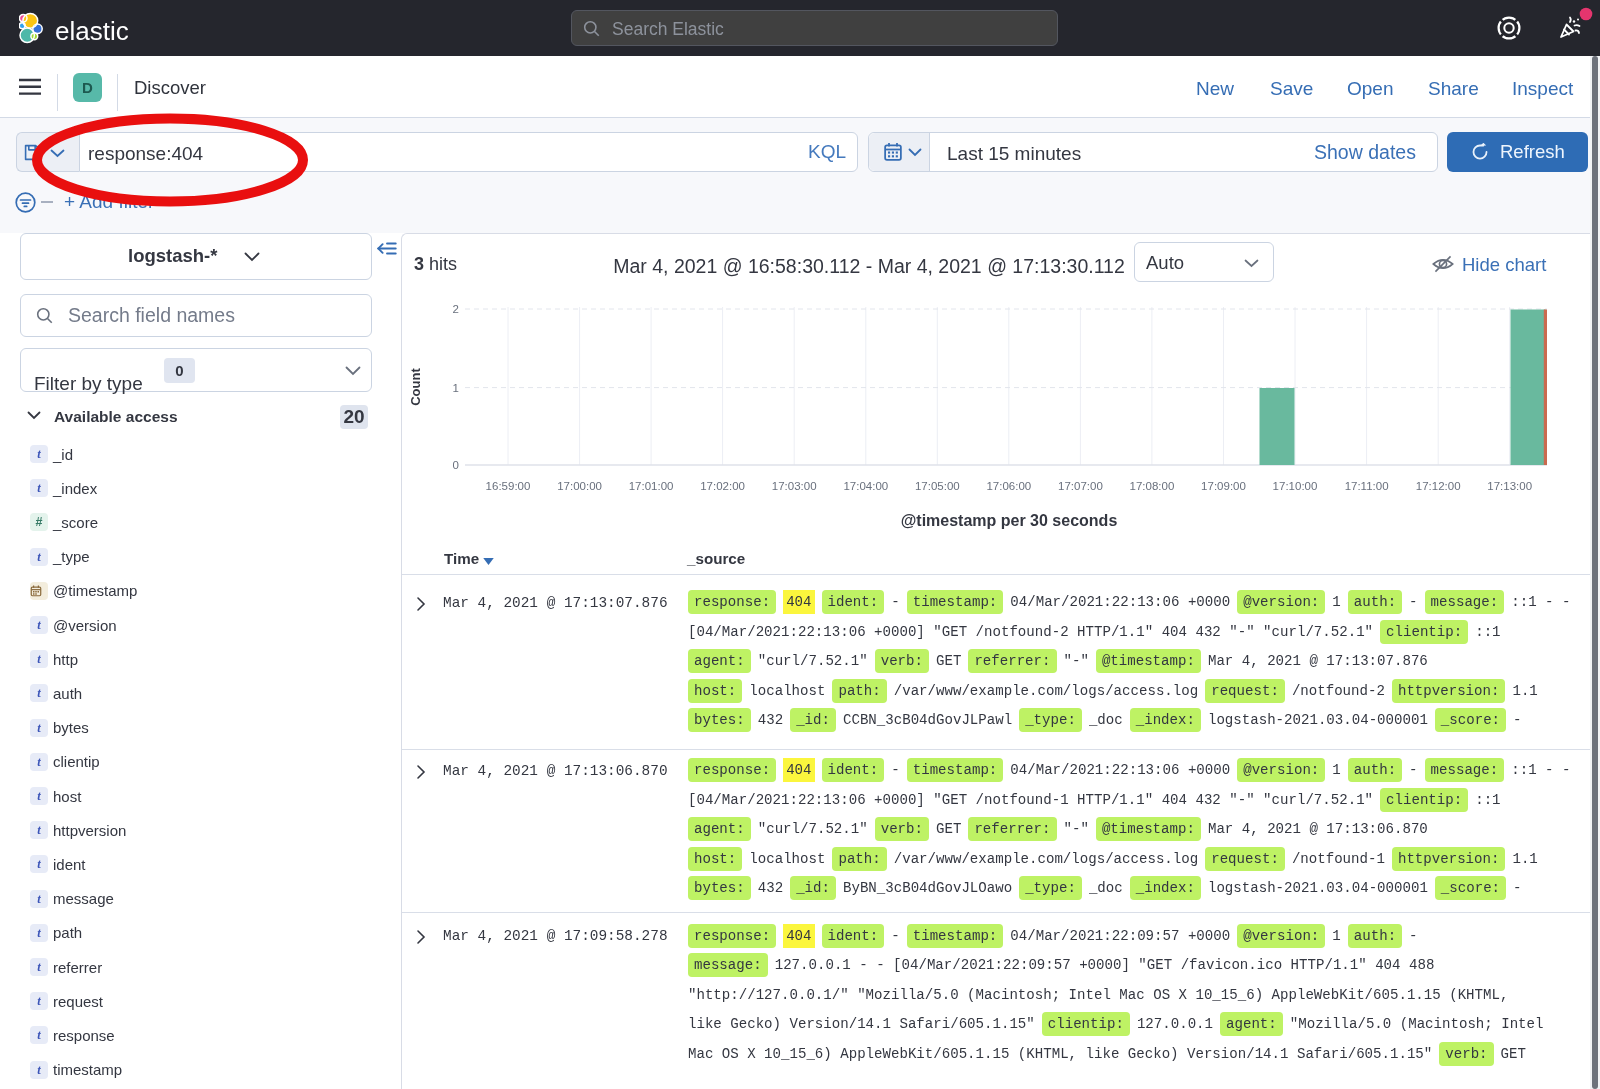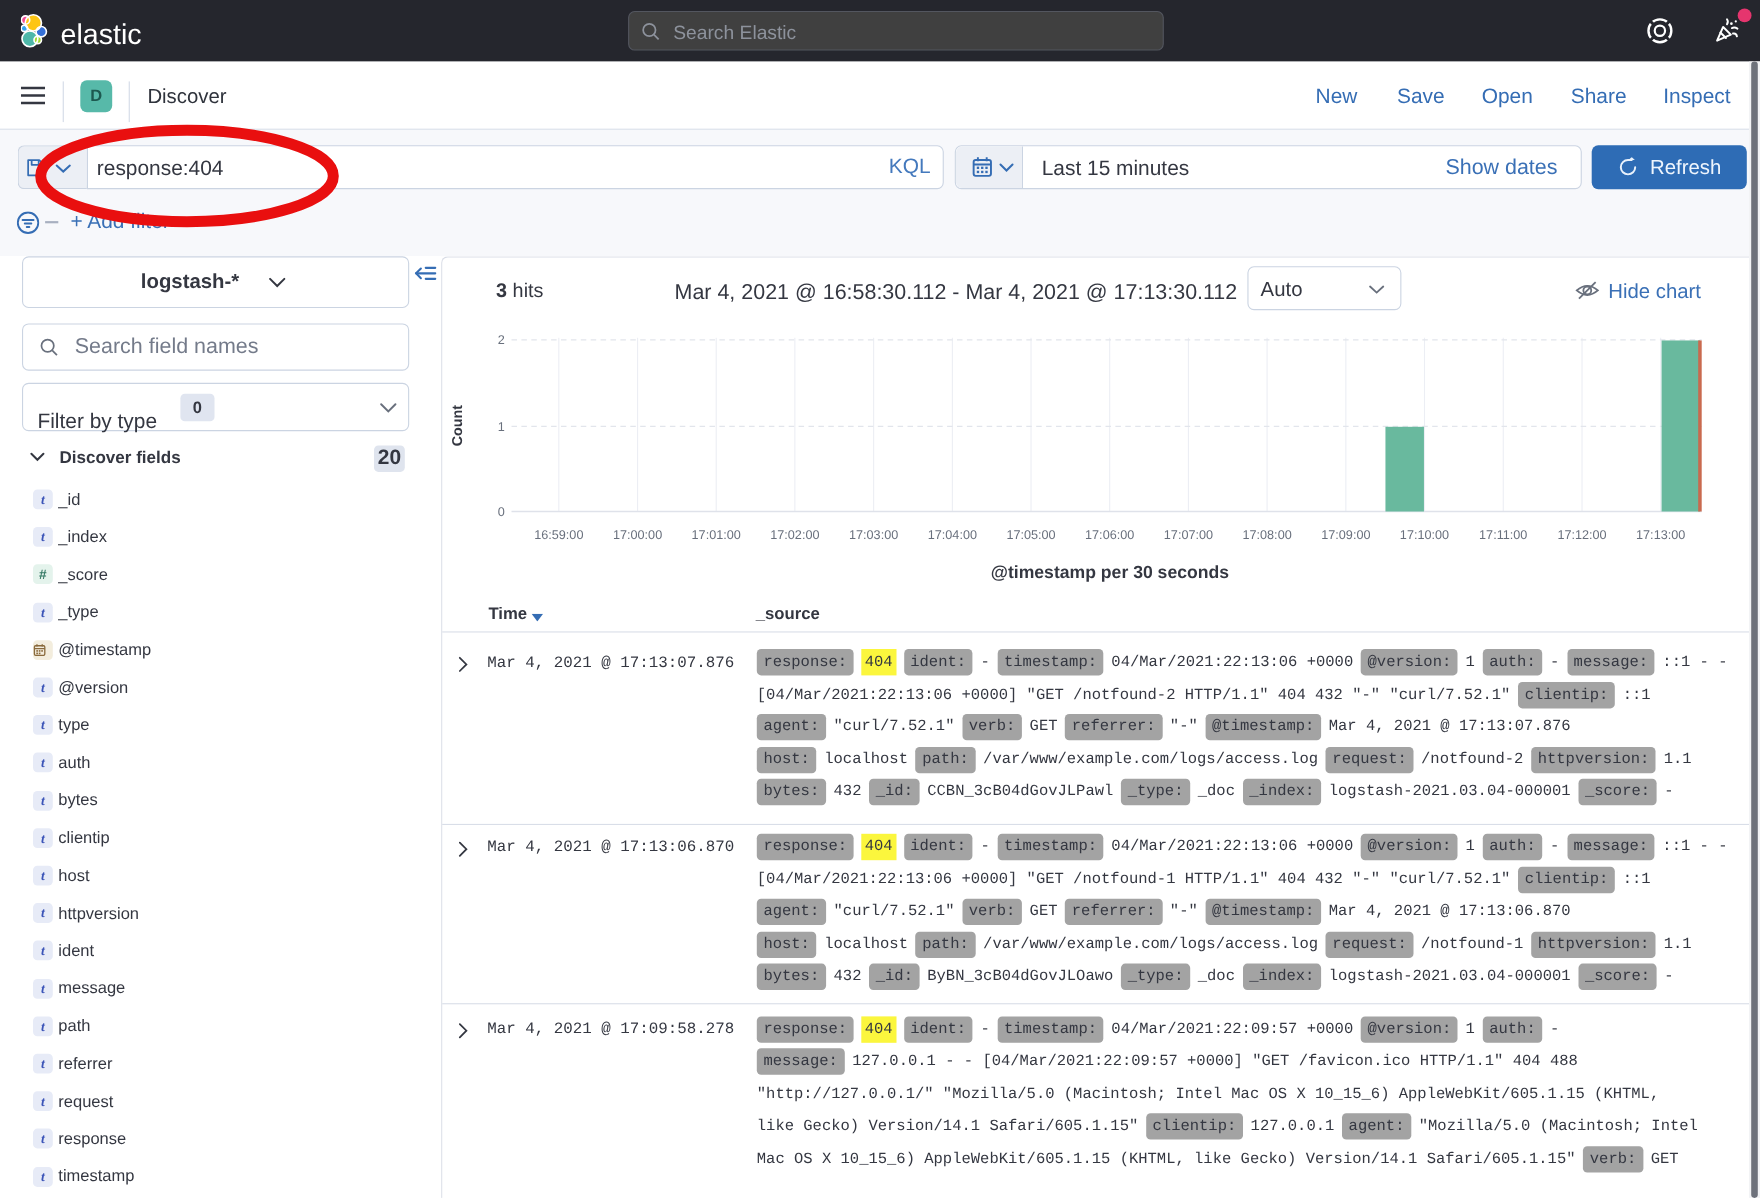--- a/index.html
+++ b/index.html
@@ -27,21 +27,21 @@
   font-size:12.5px; font-weight:bold; text-align:center; line-height:18px; }
 .fb-t { background:#e7ebf7; color:#3c55b8; font-style:italic; font-family:"Liberation Serif",serif; }
 .fb-n { background:#e4f3ec; color:#367a66; }
 .fb-d { background:#f3eddd; color:#8a6a3c; }
 .flabel { position:absolute; left:23px; top:0.5px; font-size:15px; color:#343741; }
 
 #panel { left:401px; top:233px; width:1189px; height:856px; background:#fff;
   border-left:1px solid #d8dce6; border-top:1px solid #d8dce6; border-top-left-radius:6px; }
 .srcline { position:absolute; left:286px; white-space:nowrap; font-family:"Liberation Mono",monospace;
   font-size:14.1px; color:#343741; height:29.5px; line-height:29.5px; }
-.kb { background:#a3a3a3; border-radius:4px; padding:4px 6px; margin-right:7px; }
+.kb { background:#bef264; border-radius:4px; padding:4px 6px; margin-right:7px; }
 .hl { background:#fbf63d; padding:4px 3px; margin-right:7px; }
 .vv { margin-right:7px; }
 .timecell { position:absolute; left:41px; font-family:"Liberation Mono",monospace; font-size:14.4px;
   color:#343741; }
 .expander { position:absolute; left:11px; width:16px; height:16px; }
 .rowdiv { position:absolute; left:0; width:1188px; height:1px; background:#d9dee8; }
 svg { display:block; }
 </style>
 </head>
 <body>
@@ -200,21 +200,21 @@
   <div class="box" style="left:20px;top:115px;width:352px;height:44px;">
     <div class="abs" style="left:13px;top:24px;font-size:19px;color:#343741;">Filter by type</div>
     <div class="abs" style="left:143px;top:9px;width:31px;height:25px;background:#e0e5f0;border-radius:4px;text-align:center;line-height:25px;font-size:15px;font-weight:bold;color:#343741;">0</div>
     <svg class="abs" style="left:324px;top:17px" width="16" height="10" viewBox="0 0 16 10">
       <path d="M1.5 1.5 L8 8 L14.5 1.5" fill="none" stroke="#69707d" stroke-width="1.8" stroke-linecap="round"></path>
     </svg>
   </div>
   <svg class="abs" style="left:27px;top:178px" width="14" height="9" viewBox="0 0 14 9">
     <path d="M1.5 1.5 L7 7 L12.5 1.5" fill="none" stroke="#343741" stroke-width="1.8" stroke-linecap="round"></path>
   </svg>
-  <div class="abs" style="left:54px;top:175px;font-size:15.5px;font-weight:bold;color:#343741;">Discover fields</div>
+  <div class="abs" style="left:54px;top:175px;font-size:15.5px;font-weight:bold;color:#343741;">Available access</div>
   <div class="abs" style="left:340px;top:172px;width:28px;height:24px;background:#dfe4ee;border-radius:4px;text-align:center;line-height:24px;font-size:19px;font-weight:bold;color:#343741;">20</div>
   <div id="fields">
     <div class="fieldrow" style="top:212.0px;">
           <div class="fbadge fb-t">t</div>
           <div class="flabel">_id</div>
         </div>
     <div class="fieldrow" style="top:246.2px;">
           <div class="fbadge fb-t">t</div>
           <div class="flabel">_index</div>
         </div>
@@ -244,21 +244,21 @@
             </svg>
           </div>
           <div class="flabel">@timestamp</div>
         </div>
     <div class="fieldrow" style="top:383.0px;">
           <div class="fbadge fb-t">t</div>
           <div class="flabel">@version</div>
         </div>
     <div class="fieldrow" style="top:417.2px;">
           <div class="fbadge fb-t">t</div>
-          <div class="flabel">type</div>
+          <div class="flabel">http</div>
         </div>
     <div class="fieldrow" style="top:451.4px;">
           <div class="fbadge fb-t">t</div>
           <div class="flabel">auth</div>
         </div>
     <div class="fieldrow" style="top:485.6px;">
           <div class="fbadge fb-t">t</div>
           <div class="flabel">bytes</div>
         </div>
     <div class="fieldrow" style="top:519.8px;">
@@ -298,21 +298,21 @@
           <div class="flabel">response</div>
         </div>
     <div class="fieldrow" style="top:827.6px;">
           <div class="fbadge fb-t">t</div>
           <div class="flabel">timestamp</div>
         </div>
   </div>
 </div>
 
 <div class="abs" id="panel">
-  <div class="abs" style="left:12px;top:20px;font-size:18px;color:#343741;margin-left:37px;"><b>3</b> hits</div>
+  <div class="abs" style="left:12px;top:20px;font-size:18px;color:#343741;"><b>3</b> hits</div>
   <div class="abs" style="left:0px;top:21px;width:934px;text-align:center;font-size:19.5px;font-weight:500;color:#343741;">Mar 4, 2021 @ 16:58:30.112 - Mar 4, 2021 @ 17:13:30.112</div>
   <div class="box" style="left:732px;top:8px;width:140px;height:40px;">
     <div class="abs" style="left:11px;top:9px;font-size:18.5px;color:#343741;">Auto</div>
     <svg class="abs" style="left:109px;top:16px" width="15" height="9" viewBox="0 0 15 9">
       <path d="M1.5 1.5 L7.5 7 L13.5 1.5" fill="none" stroke="#69707d" stroke-width="1.7" stroke-linecap="round"></path>
     </svg>
   </div>
   <svg class="abs" style="left:1030px;top:21px" width="22" height="18" viewBox="0 0 16 13">
     <g fill="none" stroke="#69707d" stroke-width="1.2">
       <path d="M1 6.5 Q8 0.5 15 6.5 Q8 12.5 1 6.5 Z"></path>

